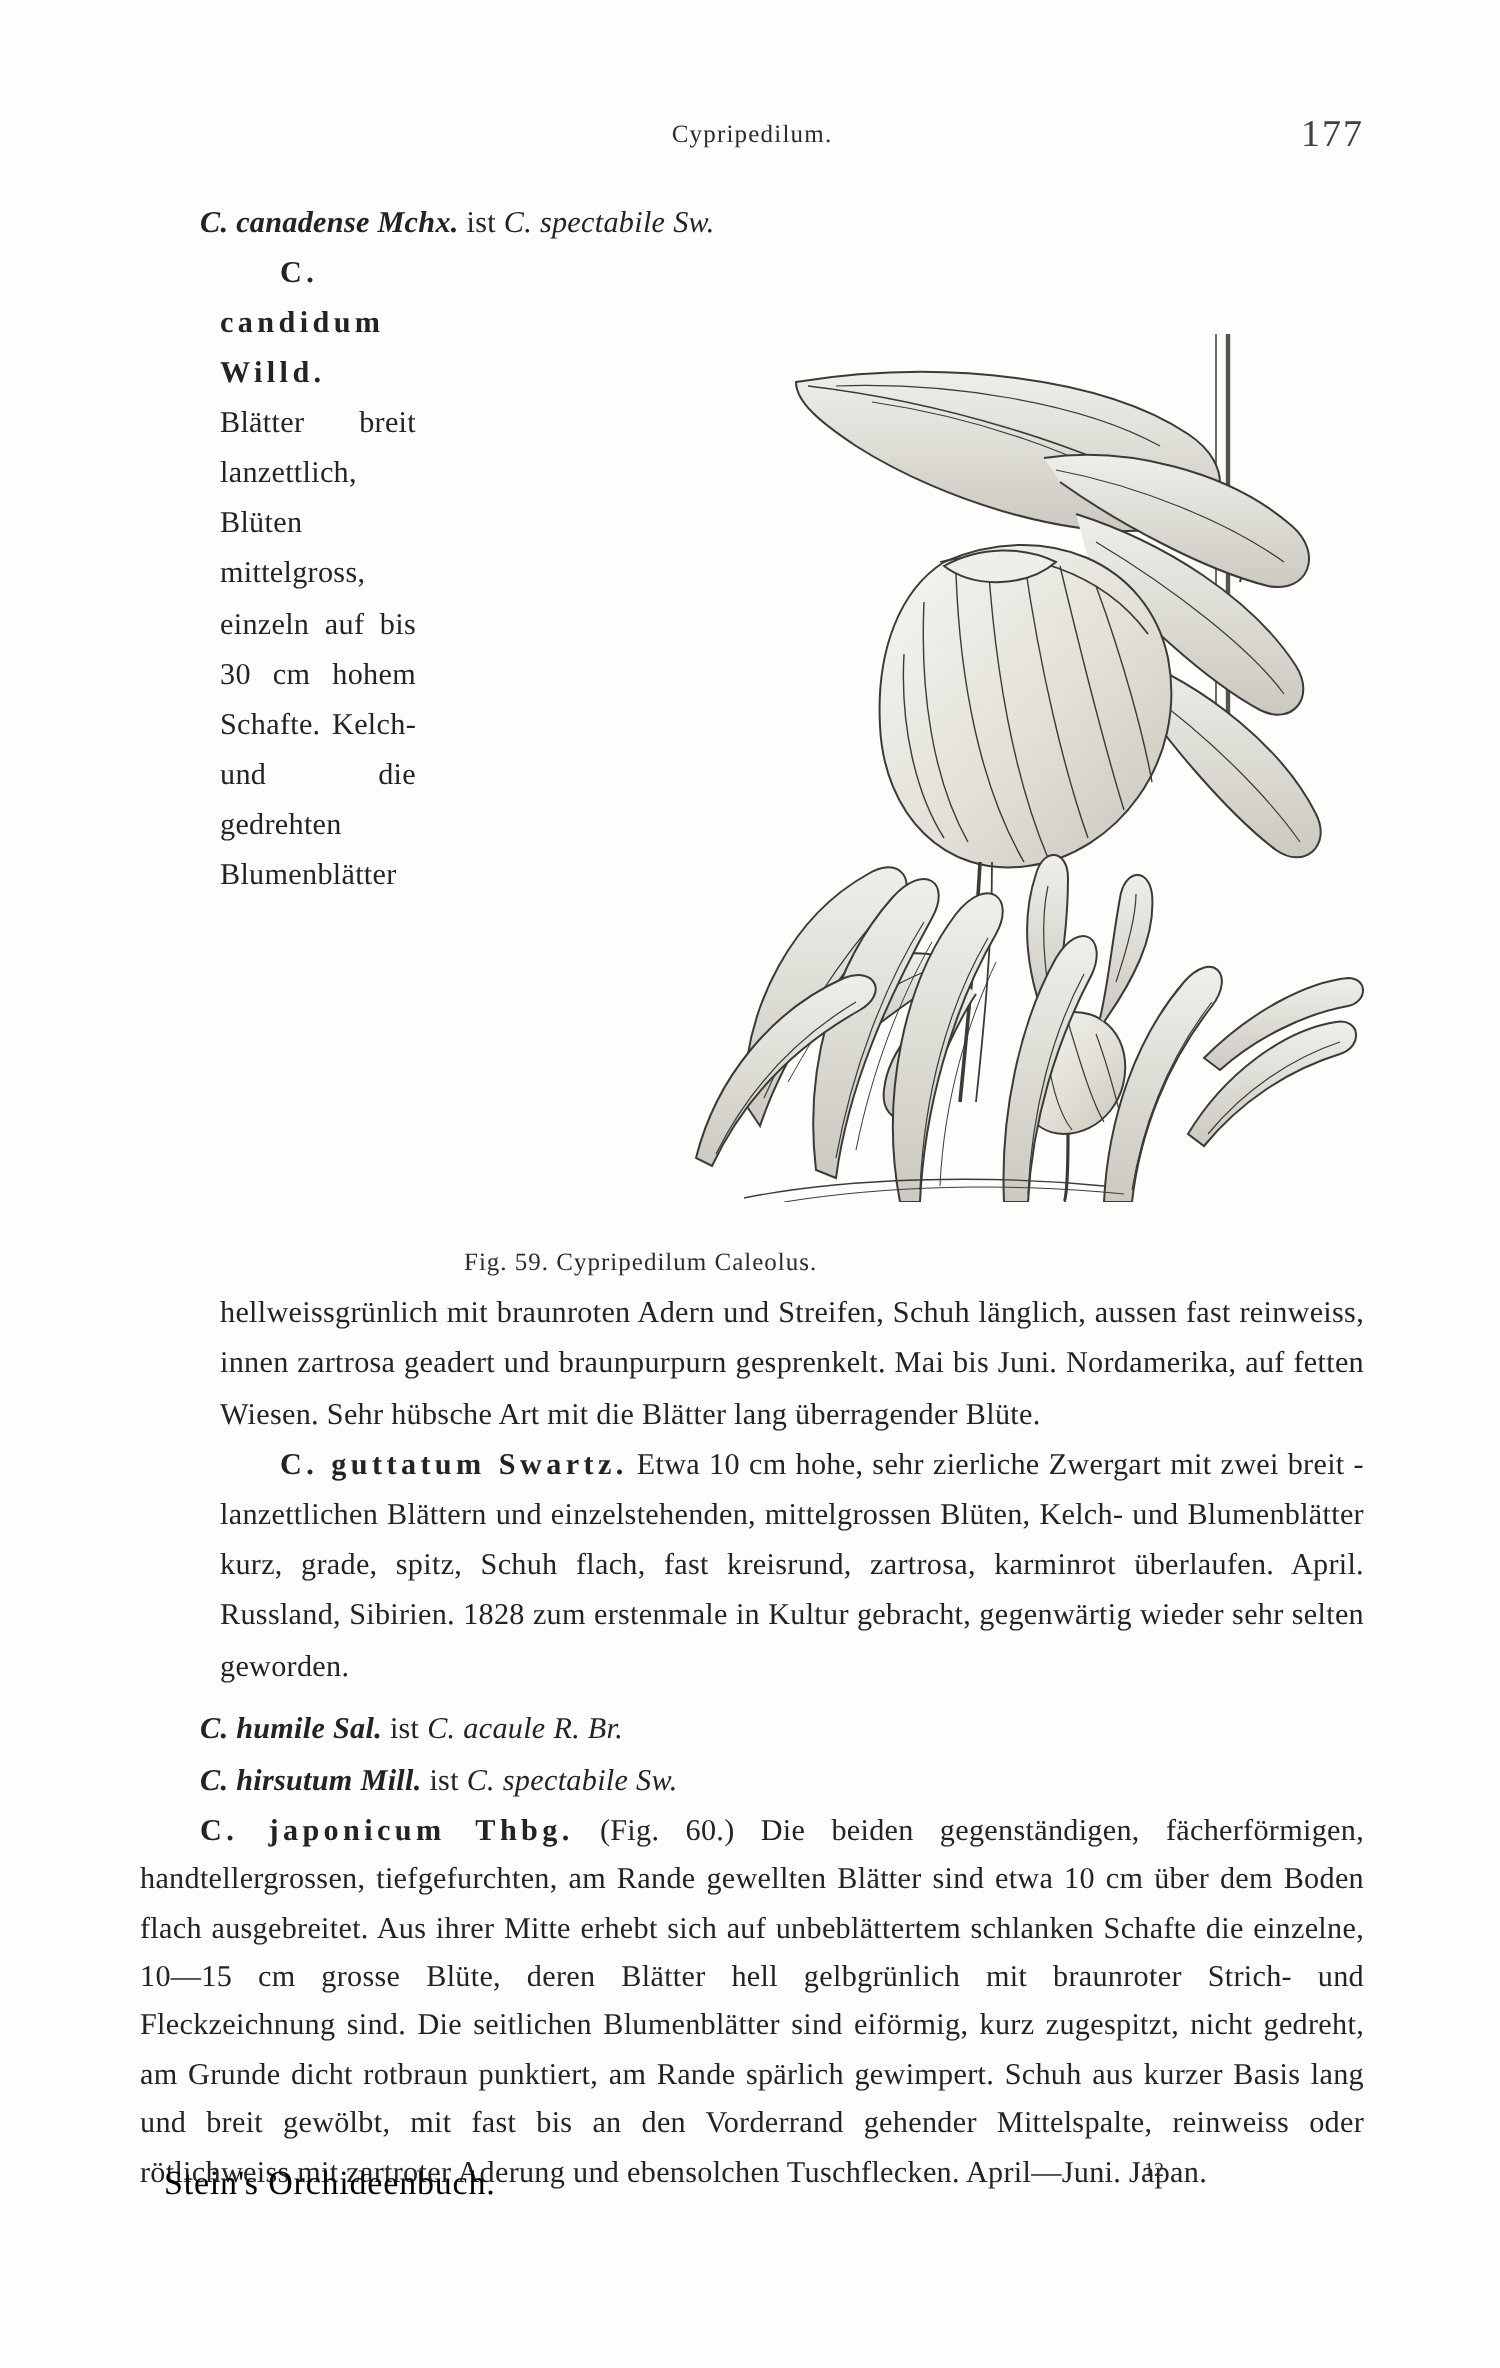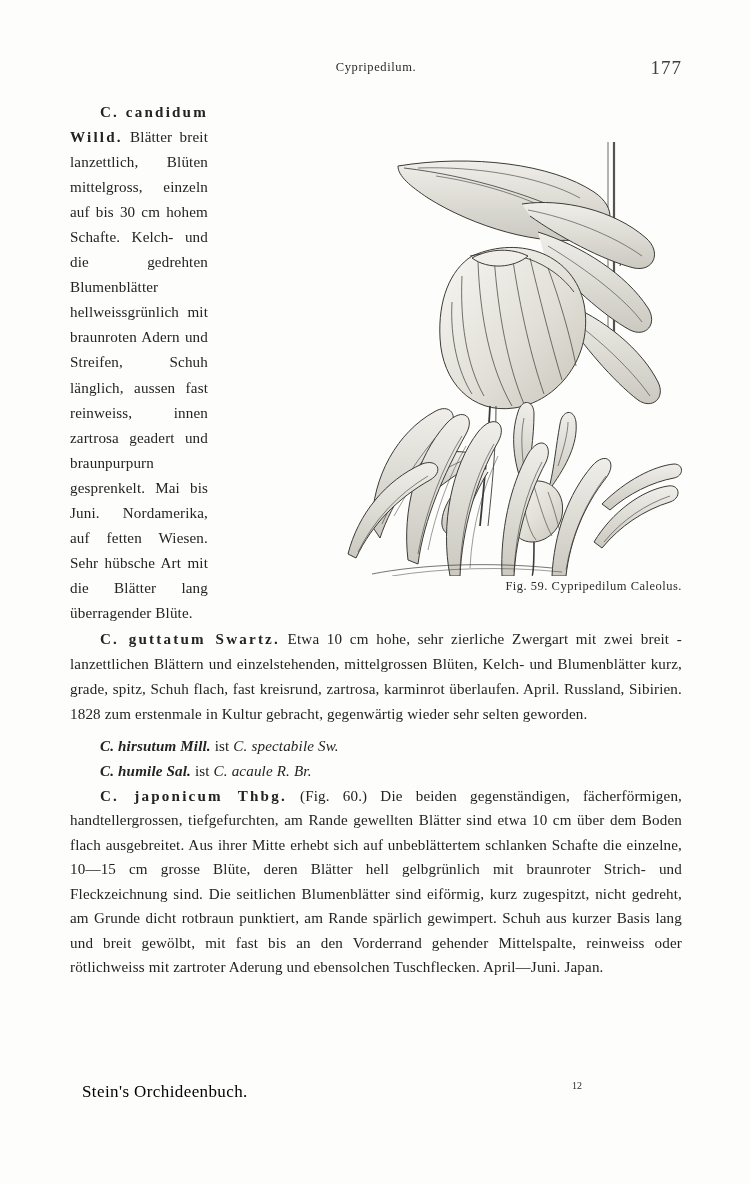--- a/index.html
+++ b/index.html
@@ -94,33 +94,34 @@
   .figure-art {
     width: 460px;
     height: 470px;
     position: relative;
     overflow: hidden;
   }
   .figure-art svg {
     display: block;
   }
   .figure-caption {
-    text-align: right;
+    text-align: left;
     font-size: 12.5px;
     letter-spacing: 0.5px;
     color: #2b2b2b;
-    margin-top: 0;
+    margin-top: 20px;
     padding-left: 10px;
   }
 
   .wrap-col {
     font-size: 15.1px;
     line-height: 1.66;
     color: #232323;
     letter-spacing: 0.15px;
+    margin-left: 40px;
   }
 
   .after-figure {
     clear: both;
     padding-top: 6px;
   }
 
   .small-entry {
     text-indent: 30px;
   }
@@ -157,20 +158,21 @@
   <div class="page-inner">
 
     <div class="running-head">
       <div class="rh-title">Cypripedilum.</div>
       <div class="rh-page">177</div>
     </div>
 
     <div class="body-col">
 
 
+      <p class="indent"><span class="ital-b">C. canadense Mchx.</span><span> ist </span><span class="ital">C. spectabile Sw.</span></p>
 
       <div class="figure-block">
         <div class="figure-art">
           <svg width="460" height="470" viewBox="0 0 460 470" xmlns="http://www.w3.org/2000/svg" aria-hidden="true">
             <defs>
               <linearGradient id="pouch" x1="0" y1="0" x2="1" y2="1">
                 <stop offset="0%" stop-color="#f7f6f2"></stop>
                 <stop offset="55%" stop-color="#e2e0d8"></stop>
                 <stop offset="100%" stop-color="#c8c5bb"></stop>
               </linearGradient>
@@ -262,23 +264,23 @@
       </div>
 
       <div class="wrap-col">
         <p class="indent"><span class="sp-name wide">C. candidum Willd.</span><span> Blätter breit lanzettlich, Blüten mittelgross, einzeln auf bis 30 cm hohem Schafte. Kelch- und die gedrehten Blumenblätter hellweissgrünlich mit braunroten Adern und Streifen, Schuh länglich, aussen fast reinweiss, innen zartrosa geadert und braunpurpurn gesprenkelt. Mai bis Juni. Nordamerika, auf fetten Wiesen. Sehr hübsche Art mit die Blätter lang überragender Blüte.</span></p>
 
 
         <p class="indent"><span class="sp-name wide">C. guttatum Swartz.</span><span> Etwa 10 cm hohe, sehr zierliche Zwergart mit zwei breit - lanzettlichen Blättern und einzelstehenden, mittelgrossen Blüten, Kelch- und Blumenblätter kurz, grade, spitz, Schuh flach, fast kreisrund, zartrosa, karminrot überlaufen. April. Russland, Sibirien. 1828 zum erstenmale in Kultur gebracht, gegenwärtig wieder sehr selten geworden.</span></p>
       </div>
 
       <div class="after-figure">
+        <p class="small-entry"><span class="ital-b">C. humile Sal.</span><span> ist </span><span class="ital">C. acaule R. Br.</span></p>
+
         <p class="small-entry"><span class="ital-b">C. hirsutum Mill.</span><span> ist </span><span class="ital">C. spectabile Sw.</span></p>
-
-        <p class="small-entry"><span class="ital-b">C. humile Sal.</span><span> ist </span><span class="ital">C. acaule R. Br.</span></p>
 
         <p class="indent"><span class="sp-name wide">C. japonicum Thbg.</span><span> (Fig. 60.)</span><span> Die beiden gegenständigen, fächerförmigen, handtellergrossen, tiefgefurchten, am Rande gewellten Blätter sind etwa 10 cm über dem Boden flach ausgebreitet. Aus ihrer Mitte erhebt sich auf unbeblättertem schlanken Schafte die einzelne, 10—15 cm grosse Blüte, deren Blätter hell gelbgrünlich mit braunroter Strich- und Fleckzeichnung sind. Die seitlichen Blumenblätter sind eiförmig, kurz zugespitzt, nicht gedreht, am Grunde dicht rotbraun punktiert, am Rande spärlich gewimpert. Schuh aus kurzer Basis lang und breit gewölbt, mit fast bis an den Vorderrand gehender Mittelspalte, reinweiss oder rötlichweiss mit zartroter Aderung und ebensolchen Tuschflecken. April—Juni. Japan.</span></p>
       </div>
 
     </div>
   </div>
 
   <div class="footer">
     <div class="f-left">Stein's Orchideenbuch.</div>
     <div class="f-right">12</div>

